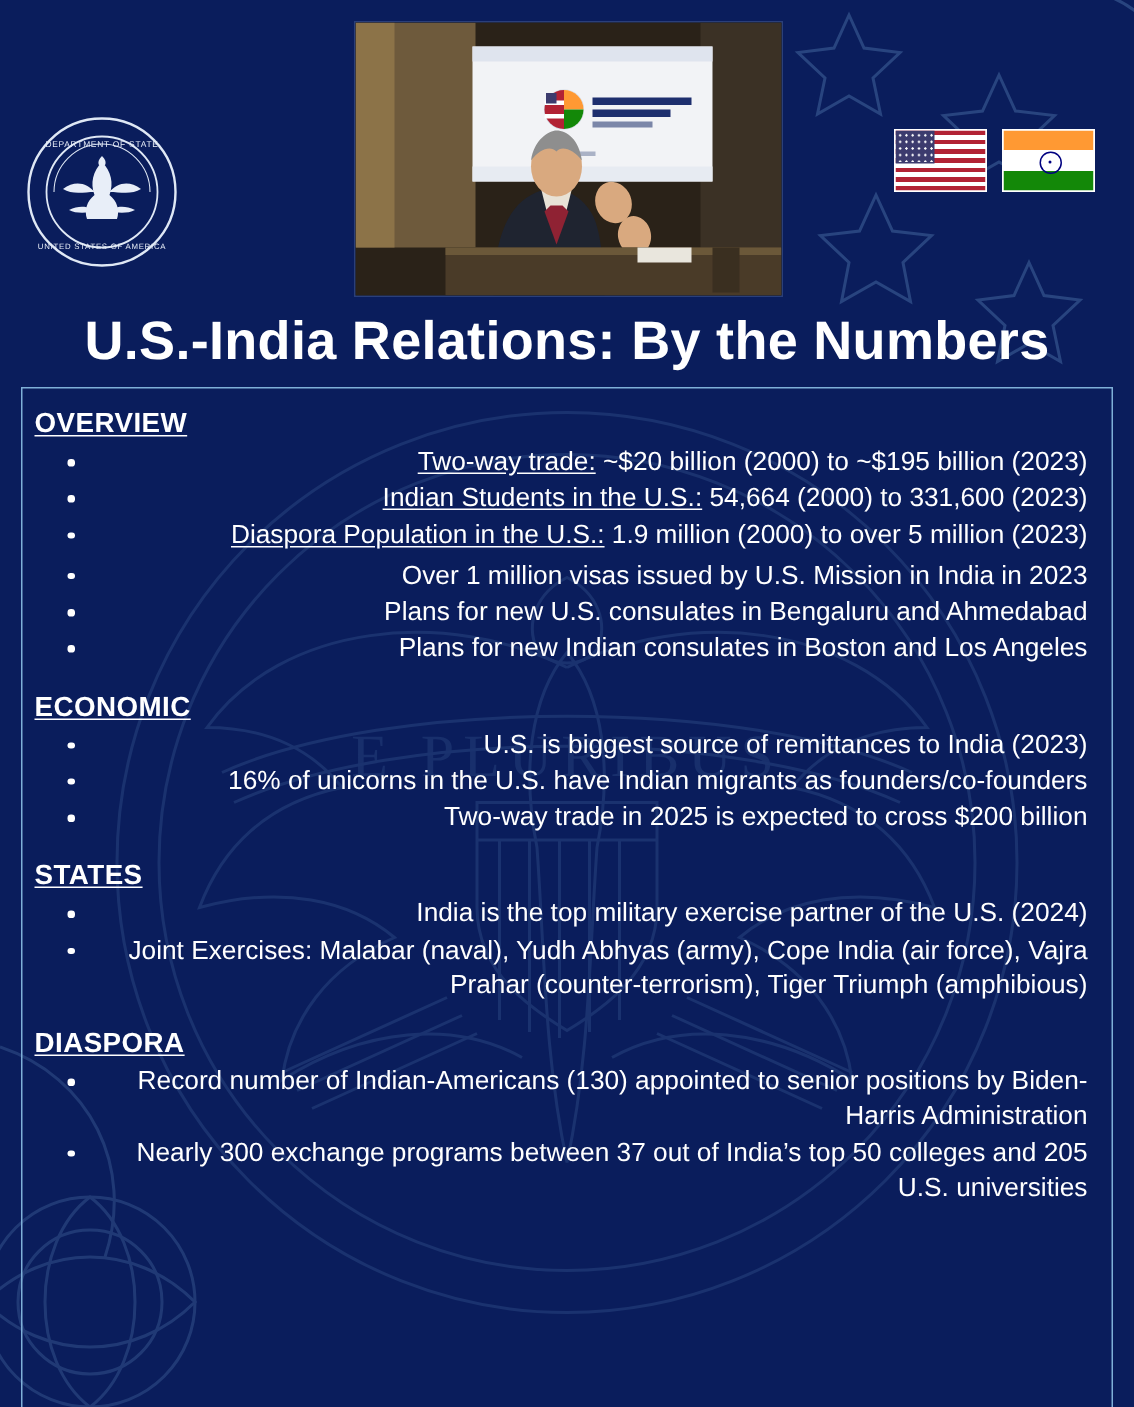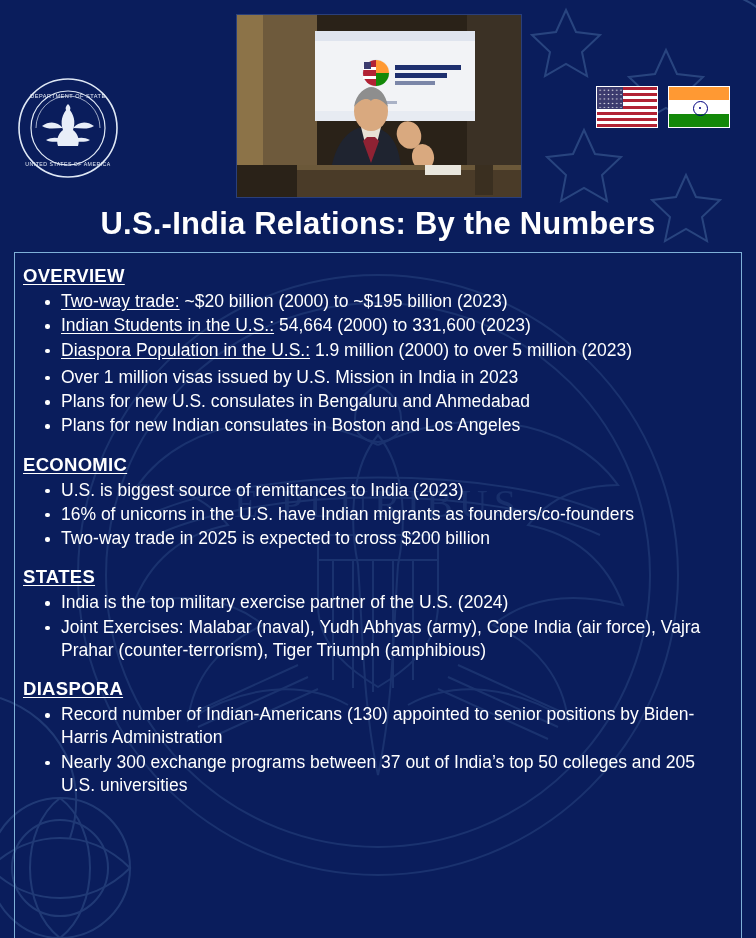--- a/index.html
+++ b/index.html
@@ -136,21 +136,21 @@
     background: #000080;
     border-radius: 50%;
   }
 
   
   .title {
     position: relative;
     z-index: 2;
     text-align: center;
     color: #ffffff;
-    font-size: 31px;
+    font-size: 36px;
     font-weight: bold;
     letter-spacing: 0.2px;
     margin: 6px 0 10px 0;
   }
 
   
   .card {
     position: relative;
     z-index: 2;
     margin: 0 14px;
@@ -172,20 +172,21 @@
     text-underline-offset: 2px;
     letter-spacing: 0.3px;
     margin: 0 0 3px 0;
   }
   .section + .section .section-title { margin-top: 16px; }
 
   ul.bullets {
     list-style: none;
     margin: 0;
     padding: 0 0 0 22px;
+    text-align: right;
   }
   ul.bullets > li {
     position: relative;
     font-size: 17.5px;
     line-height: 1.33;
     padding-left: 16px;
     margin-bottom: 1px;
     color: #ffffff;
   }
   ul.bullets > li::before {

